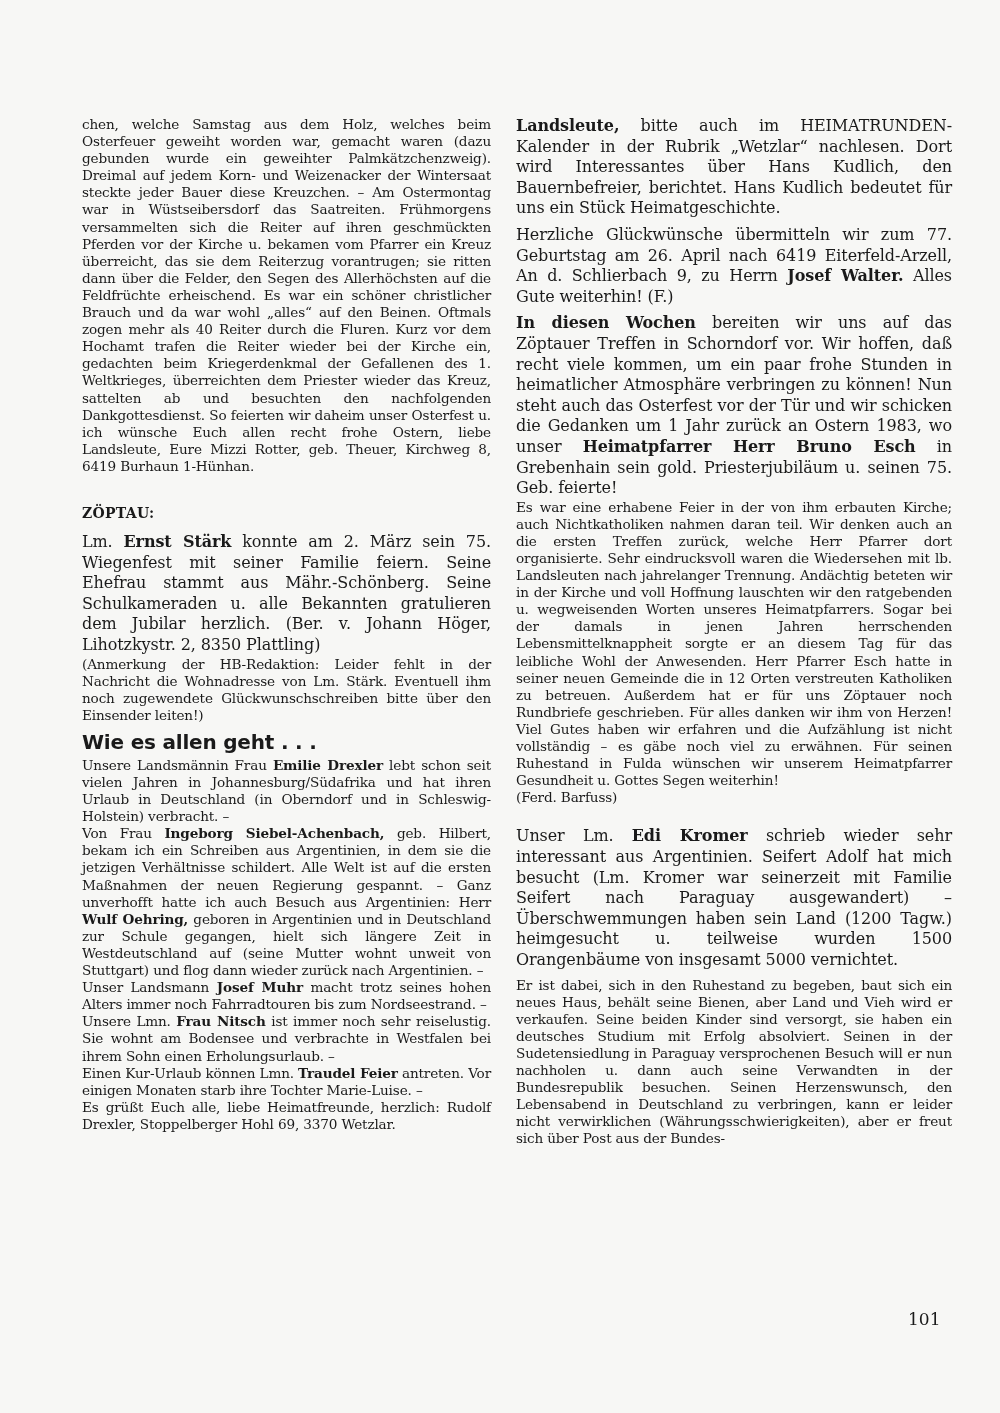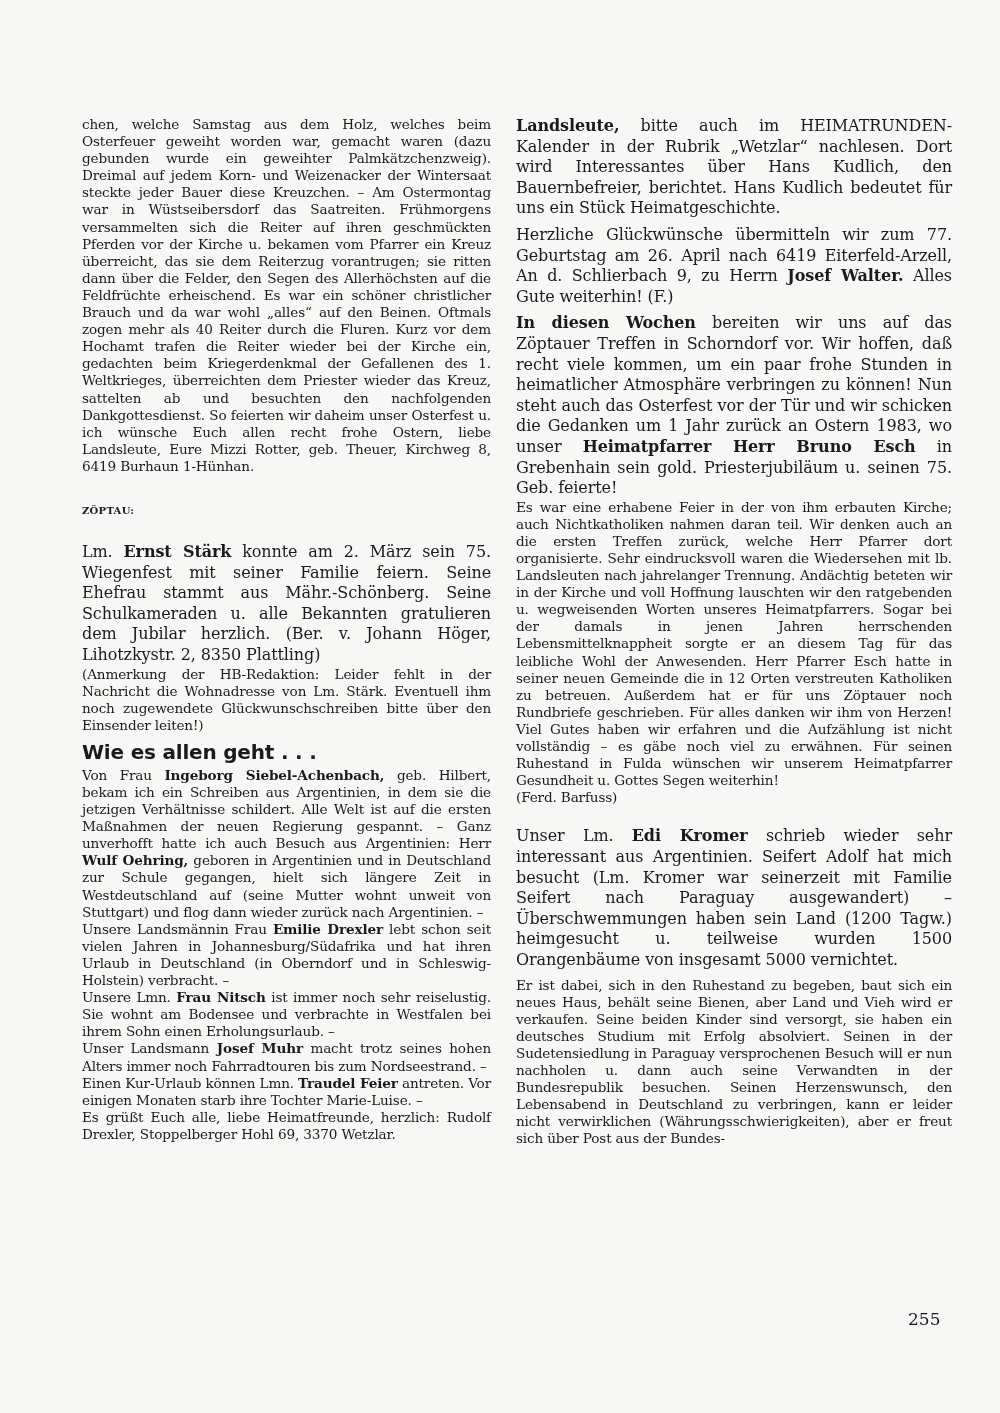--- a/index.html
+++ b/index.html
@@ -13,21 +13,21 @@
     }
     .page { position: absolute; left: 0; top: 16px; width: 1000px; height: 1413px; }
     .col { position: absolute; top: 100px; text-align: justify; }
     .col-left { left: 82px; width: 409px; }
     .col-right { left: 516px; width: 436px; }
     p { margin: 0; }
     .small { font-size: 13.6px; line-height: 17.1px; letter-spacing: -0.15px; }
     .large { font-size: 16px; line-height: 20.6px; letter-spacing: -0.1px; }
     b { font-weight: bold; }
     .heading-section {
-      font-size: 10px; font-weight: bold; margin: 30px 0 26px 0;
+      font-size: 14px; font-weight: bold; margin: 30px 0 11px 0;
       letter-spacing: 0.3px;
     }
     .heading-sub {
       font-size: 20px; font-weight: bold; margin: 6px 0 3px 0; letter-spacing: -0.2px;
       font-family: "DejaVu Sans", "Liberation Sans", sans-serif;
     }
     .gap { margin-top: 6px; }
     .gap-lg { margin-top: 20px; }
     .right-align { text-align: left; }
     .page-number {
@@ -48,40 +48,40 @@
     <p class="large">
       <span>Lm.</span>
       <b>Ernst Stärk</b>
       <span>konnte am 2. März sein 75. Wiegenfest mit seiner Familie feiern. Seine Ehefrau stammt aus Mähr.-Schönberg. Seine Schulkameraden u. alle Bekannten gratulieren dem Jubilar herzlich. (Ber. v. Johann Höger, Lihotzkystr. 2, 8350 Plattling)</span>
     </p>
     <p class="small">(Anmerkung der HB-Redaktion: Leider fehlt in der Nachricht die Wohnadresse von Lm. Stärk. Eventuell ihm noch zugewendete Glückwunschschreiben bitte über den Einsender leiten!)</p>
 
     <div class="heading-sub">Wie es allen geht . . .</div>
 
     <p class="small">
+      <span>Unsere Landsmännin Frau</span>
+      <b>Emilie Drexler</b>
+      <span>lebt schon seit vielen Jahren in Johannesburg/Südafrika und hat ihren Urlaub in Deutschland (in Oberndorf und in Schleswig-Holstein) verbracht. –</span>
+    </p>
+    <p class="small">
       <span>Von Frau</span>
       <b>Ingeborg Siebel-Achenbach,</b>
       <span>geb. Hilbert, bekam ich ein Schreiben aus Argentinien, in dem sie die jetzigen Verhältnisse schildert. Alle Welt ist auf die ersten Maßnahmen der neuen Regierung gespannt. – Ganz unverhofft hatte ich auch Besuch aus Argentinien: Herr</span>
       <b>Wulf Oehring,</b>
       <span>geboren in Argentinien und in Deutschland zur Schule gegangen, hielt sich längere Zeit in Westdeutschland auf (seine Mutter wohnt unweit von Stuttgart) und flog dann wieder zurück nach Argentinien. –</span>
     </p>
     <p class="small">
-      <span>Unsere Landsmännin Frau</span>
-      <b>Emilie Drexler</b>
-      <span>lebt schon seit vielen Jahren in Johannesburg/Südafrika und hat ihren Urlaub in Deutschland (in Oberndorf und in Schleswig-Holstein) verbracht. –</span>
+      <span>Unser Landsmann</span>
+      <b>Josef Muhr</b>
+      <span>macht trotz seines hohen Alters immer noch Fahrradtouren bis zum Nordseestrand. –</span>
     </p>
     <p class="small">
       <span>Unsere Lmn.</span>
       <b>Frau Nitsch</b>
       <span>ist immer noch sehr reiselustig. Sie wohnt am Bodensee und verbrachte in Westfalen bei ihrem Sohn einen Erholungsurlaub. –</span>
-    </p>
-    <p class="small">
-      <span>Unser Landsmann</span>
-      <b>Josef Muhr</b>
-      <span>macht trotz seines hohen Alters immer noch Fahrradtouren bis zum Nordseestrand. –</span>
     </p>
     <p class="small">
       <span>Einen Kur-Urlaub können Lmn.</span>
       <b>Traudel Feier</b>
       <span>antreten. Vor einigen Monaten starb ihre Tochter Marie-Luise. –</span>
     </p>
     <p class="small">Es grüßt Euch alle, liebe Heimatfreunde, herzlich: Rudolf Drexler, Stoppelberger Hohl 69, 3370 Wetzlar.</p>
   </div>
 
   <div class="col col-right">
@@ -108,14 +108,14 @@
 
     <p class="large gap-lg">
       <span>Unser Lm.</span>
       <b>Edi Kromer</b>
       <span>schrieb wieder sehr interessant aus Argentinien. Seifert Adolf hat mich besucht (Lm. Kromer war seinerzeit mit Familie Seifert nach Paraguay ausgewandert) – Überschwemmungen haben sein Land (1200 Tagw.) heimgesucht u. teilweise wurden 1500 Orangenbäume von insgesamt 5000 vernichtet.</span>
     </p>
 
     <p class="small gap">Er ist dabei, sich in den Ruhestand zu begeben, baut sich ein neues Haus, behält seine Bienen, aber Land und Vieh wird er verkaufen. Seine beiden Kinder sind versorgt, sie haben ein deutsches Studium mit Erfolg absolviert. Seinen in der Sudetensiedlung in Paraguay versprochenen Besuch will er nun nachholen u. dann auch seine Verwandten in der Bundesrepublik besuchen. Seinen Herzenswunsch, den Lebensabend in Deutschland zu verbringen, kann er leider nicht verwirklichen (Währungsschwierigkeiten), aber er freut sich über Post aus der Bundes-</p>
   </div>
 
-  <div class="page-number">255</div>
+  <div class="page-number">101</div>
 </div>
 
 </body></html>

